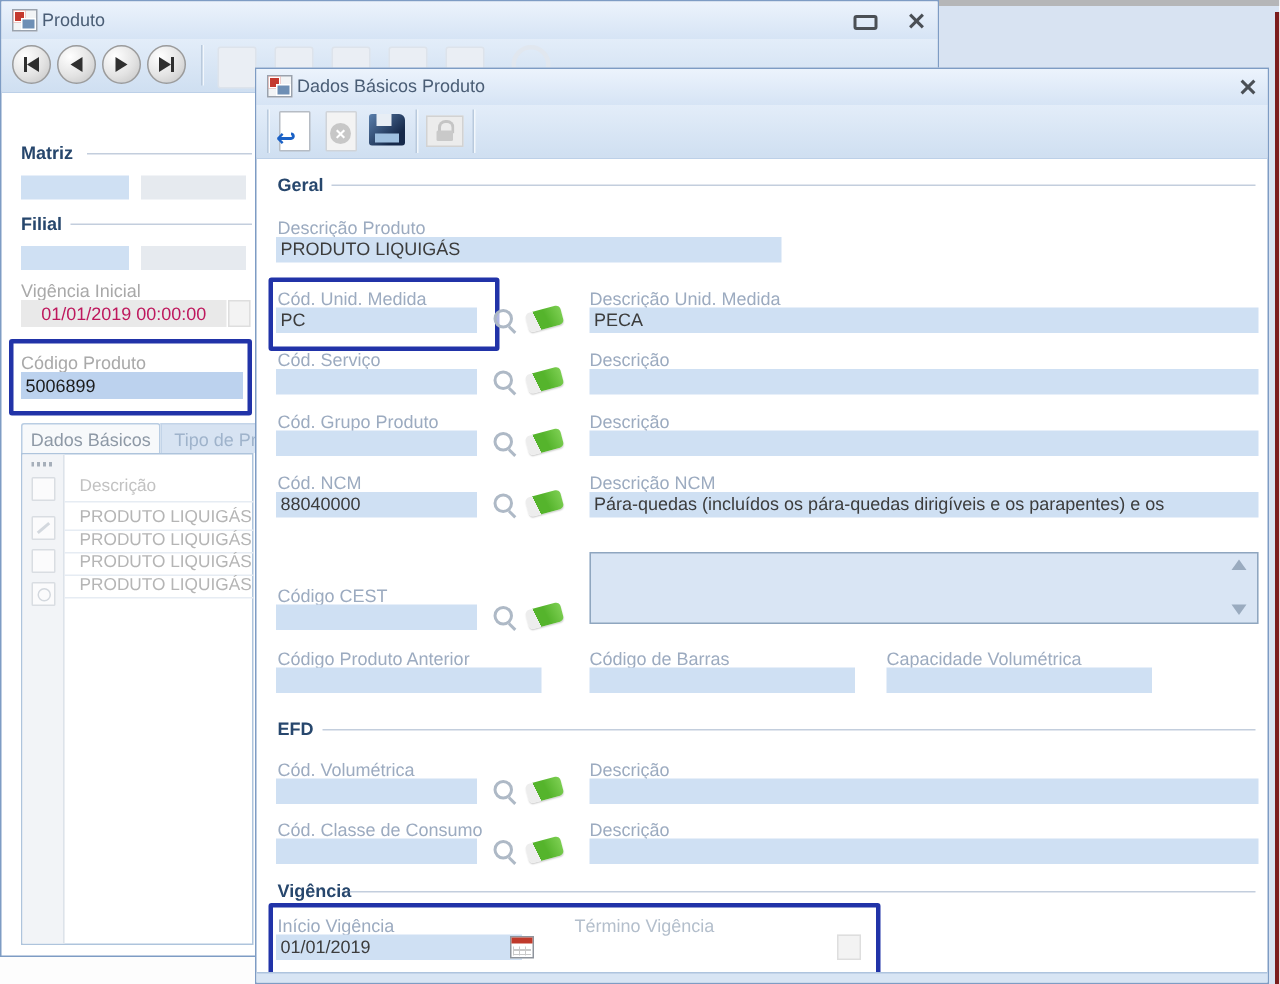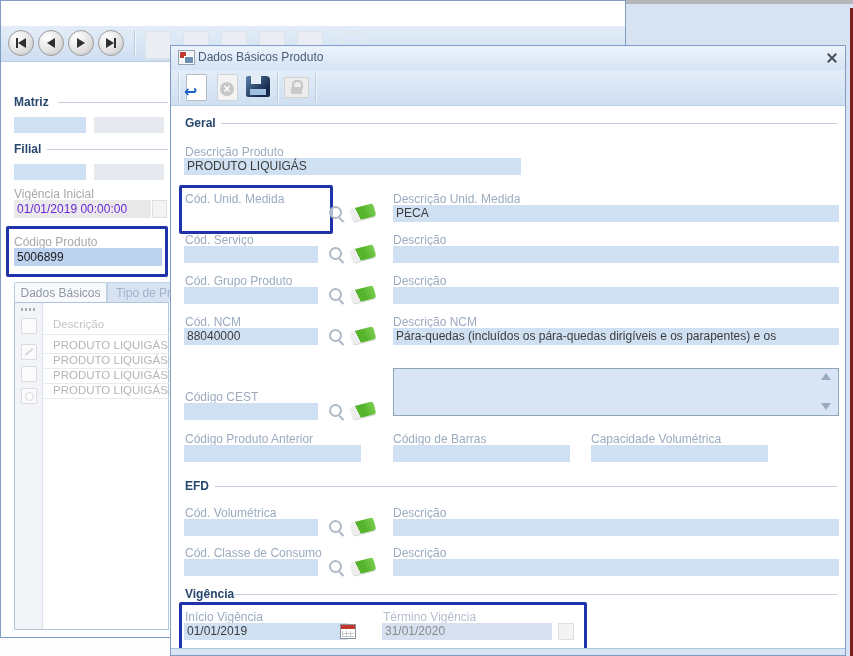--- a/index.html
+++ b/index.html
@@ -33,21 +33,21 @@
   .navbar-bar{width:2px;height:10px;background:#2f2f2f;}
   .ghost-icon{position:absolute;width:24px;height:26px;background:#eaeef4;border:1px solid #dde3eb;border-radius:2px;}
   .ghost-circle{position:absolute;width:26px;height:26px;border-radius:50%;border:3px solid #e1e7ef;box-sizing:border-box;}
   
   .grp{position:absolute;font-size:12px;font-weight:bold;color:#27476d;white-space:nowrap;}
   .grpline{position:absolute;height:1px;background:#c3cedd;}
   .lbl{position:absolute;font-size:12px;color:#9cabc0;white-space:nowrap;}
   .lbl-dis{position:absolute;font-size:12px;color:#a9a9a9;white-space:nowrap;}
   .inp{position:absolute;height:17px;background:#cfe0f3;font-size:12px;color:#3c3c3c;
        line-height:17px;padding:0 3px;box-sizing:border-box;white-space:nowrap;overflow:hidden;}
-  .inp-dis{background:#e9e9e9;color:#6d28d9;}
+  .inp-dis{background:#e9e9e9;color:#be185d;text-align:center;}
   .inp-sel{background:#bcd2ee;color:#1c1c1c;}
   .inp-gray{background:#e6eaef;}
   .hl-box{position:absolute;border:3px solid #2133a8;border-radius:2px;pointer-events:none;}
   
   .mag{position:absolute;width:16px;height:16px;cursor:pointer;}
   .mag::before{content:"";position:absolute;left:0;top:0;width:9px;height:9px;border:2px solid #aeb9c6;
                border-radius:50%;background:rgba(255,255,255,.65);}
   .mag::after{content:"";position:absolute;left:11px;top:11px;width:6px;height:2px;background:#aeb9c6;
               transform:rotate(45deg);transform-origin:0 0;}
   
@@ -102,20 +102,26 @@
 </head>
 <body>
 
 <div id="screen">
 
   <div class="abs bg-blue"></div>
   <div class="abs bg-gray-strip"></div>
   <div class="abs bg-maroon"></div>
 
   <div class="abs win" style="left:0;top:0;width:626px;height:638px;">
+    <div class="titlebar">
+      <span class="appicon"></span>
+      <span class="title-text">Produto</span>
+      <span class="minicon" style="left:568px;top:9px;"></span>
+      <span class="xicon" style="left:604px;top:7px;"></span>
+    </div>
 
     <div class="toolbar" style="top:25px;height:35px;">
       <span class="navbtn" style="left:7px;top:4px;">
           <span class="navbar-bar"></span>
           <span class="tri-l"></span>
         </span>
       <span class="navbtn" style="left:37px;top:4px;">
           <span class="tri-l"></span>
         </span>
       <span class="navbtn" style="left:67px;top:4px;">
@@ -207,20 +213,21 @@
       <span class="vsep" style="left:144px;top:3px;height:29px;"></span>
     </div>
 
     <div class="grp" style="left:14px;top:70px;">Geral</div>
     <div class="grpline" style="left:50px;top:77px;width:616px;"></div>
 
     <div class="lbl" style="left:14px;top:99px;">Descrição Produto</div>
     <div class="inp" style="left:13px;top:112px;width:337px;">PRODUTO LIQUIGÁS</div>
 
     <div class="lbl" style="left:14px;top:146px;">Cód. Unid. Medida</div>
+    <div class="inp" style="left:13px;top:159px;width:134px;">PC</div>
     <div class="hl-box" style="left:8px;top:139px;width:148px;height:43px;"></div>
     <span class="mag" style="left:158px;top:160px;"></span>
     <span class="eraser" style="left:180px;top:160px;"></span>
     <div class="lbl" style="left:222px;top:146px;">Descrição Unid. Medida</div>
     <div class="inp" style="left:222px;top:159px;width:446px;">PECA</div>
 
     <div class="lbl" style="left:14px;top:187px;">Cód. Serviço</div>
     <div class="inp" style="left:13px;top:200px;width:134px;"></div>
     <span class="mag" style="left:158px;top:201px;"></span>
     <span class="eraser" style="left:180px;top:201px;"></span>
@@ -273,20 +280,19 @@
     <div class="lbl" style="left:222px;top:500px;">Descrição</div>
     <div class="inp" style="left:222px;top:513px;width:446px;"></div>
 
     <div class="grp" style="left:14px;top:541px;">Vigência</div>
     <div class="grpline" style="left:62px;top:548px;width:604px;"></div>
 
     <div class="lbl" style="left:14px;top:564px;">Início Vigência</div>
     <div class="inp" style="left:13px;top:577px;width:164px;">01/01/2019</div>
     <span class="cal" style="left:169px;top:578px;"></span>
     <div class="lbl" style="left:212px;top:564px;color:#b4bfcc;">Término Vigência</div>
-    <div class="inp" style="left:211px;top:577px;width:170px;background:#d6e0f0;color:#8a8a8a;">31/01/2020</div>
     <div class="btn-dis" style="left:387px;top:577px;width:16px;height:17px;"></div>
     <div class="hl-box" style="left:8px;top:556px;width:402px;height:45px;"></div>
 
     <div class="footerstrip"></div>
   </div>
 
 </div>
 
 </body></html>

